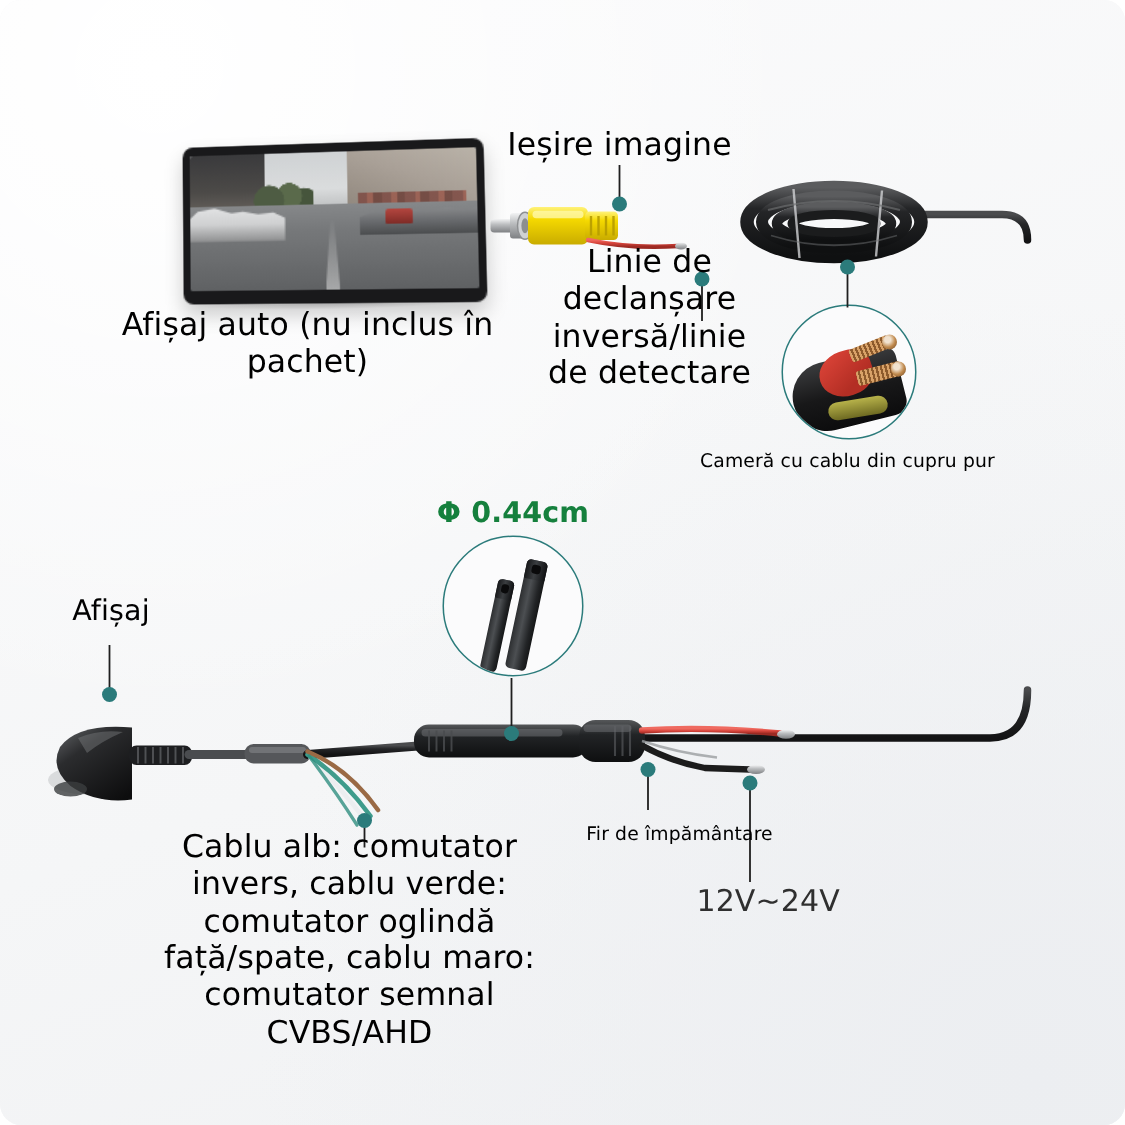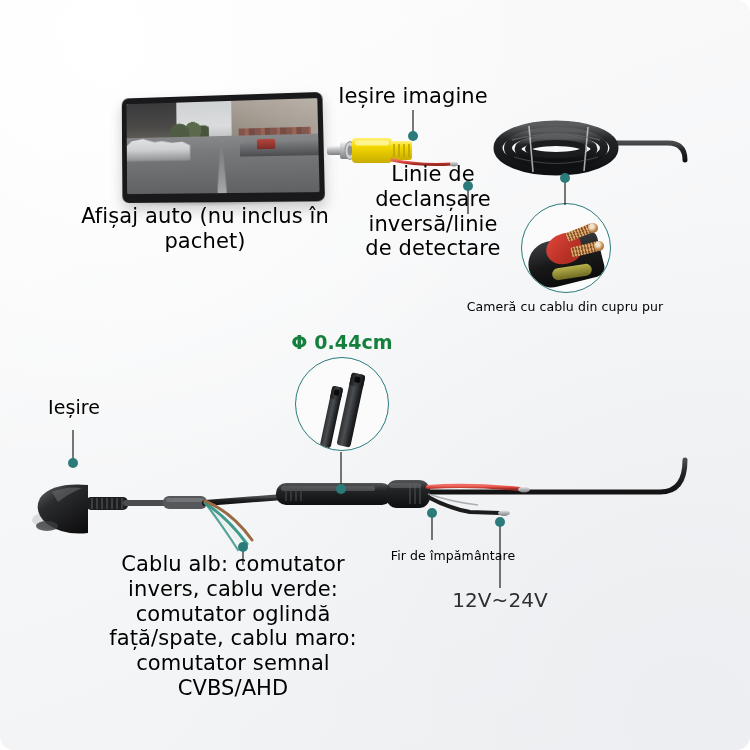--- a/index.html
+++ b/index.html
@@ -176,21 +176,21 @@
   }
   #tip-1 { left:66px; top:19px; }
   #tip-2 { left:72px; top:37px; }
   #copper-green {
     position:absolute; left:30px; top:62px; width:40px; height:12px;
     background: linear-gradient(180deg,#b7b24a,#6e6a22);
     border-radius: 6px; transform: rotate(-9deg);
   }
 
   
-  .voltage { font-size: 20px; color: #2f2f2f; }
+  .voltage { font-size: 20px; color: #2f2f2f; text-align: right; }
 </style>
 </head>
 <body>
 
 <div id="stage">
 
   <div id="monitor-shadow"></div>
   <div id="monitor">
     <div id="screen">
       <div class="sky"></div>
@@ -390,21 +390,21 @@
   <div class="lbl lbl-big" id="lab-monitor" style="left:60px; top:204px; width:290px;">Afișaj auto (nu inclus în pachet)</div>
 
   <div class="lbl lbl-big" id="lab-video" style="left:303px; top:84px; width:220px;">Ieșire imagine</div>
 
   <div class="lbl lbl-small" id="lab-copper" style="left:455px; top:300px; width:220px;">Cameră cu cablu din cupru pur</div>
 
   <div class="lbl lbl-big" id="lab-trigger" style="left:352px; top:162px; width:162px;">Linie de declanșare inversă/linie de detectare</div>
 
   <div class="lbl lbl-mid lbl-dark" id="lab-diameter" style="left:282px; top:331px; width:120px;">Φ 0.44cm</div>
 
-  <div class="lbl lbl-mid" id="lab-camera" style="left:24px; top:396px; width:100px;">Ieșire</div>
+  <div class="lbl lbl-mid" id="lab-camera" style="left:24px; top:396px; width:100px;">Afișaj</div>
 
   <div class="lbl lbl-small" id="lab-ground" style="left:367px; top:549px; width:172px;">Fir de împământare</div>
 
   <div class="lbl lbl-big" id="lab-signal" style="left:108px; top:552px; width:250px;">Cablu alb: comutator invers, cablu verde: comutator oglindă față/spate, cablu maro: comutator semnal CVBS/AHD</div>
 
   <div class="lbl voltage" id="lab-voltage" style="left:440px; top:589px; width:120px;">12V~24V</div>
 
 </div>
 
 </body></html>

